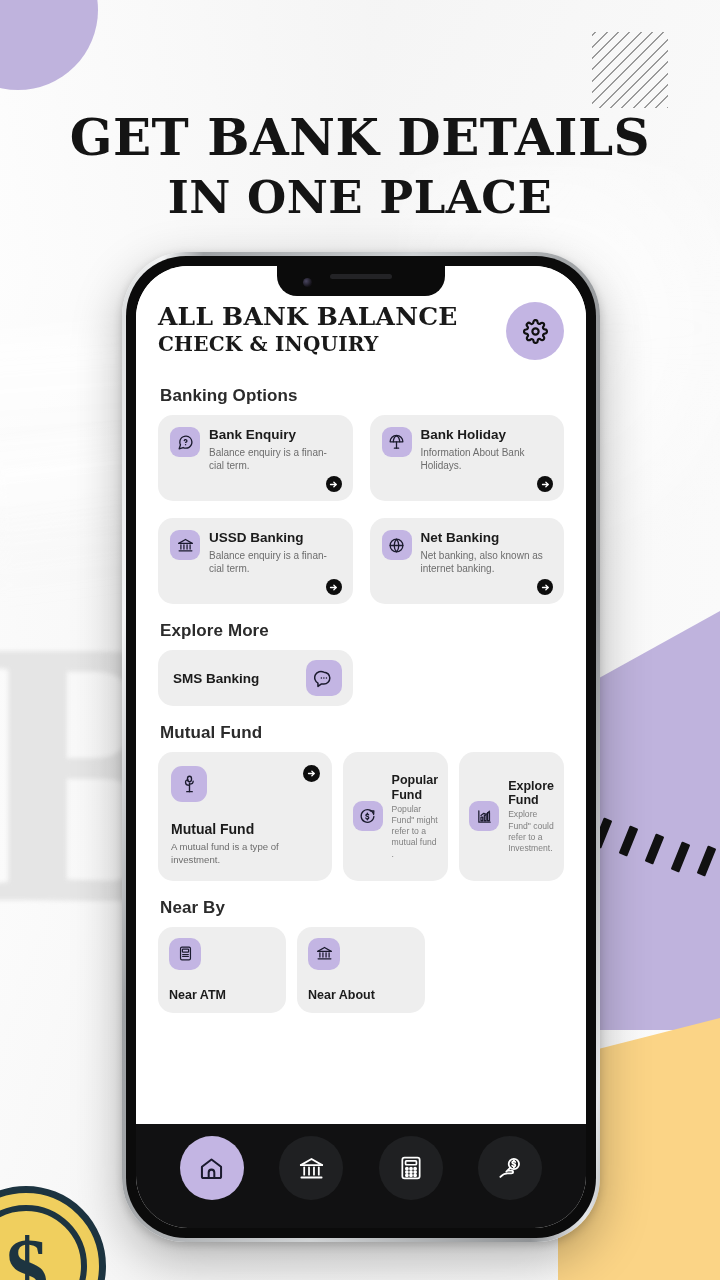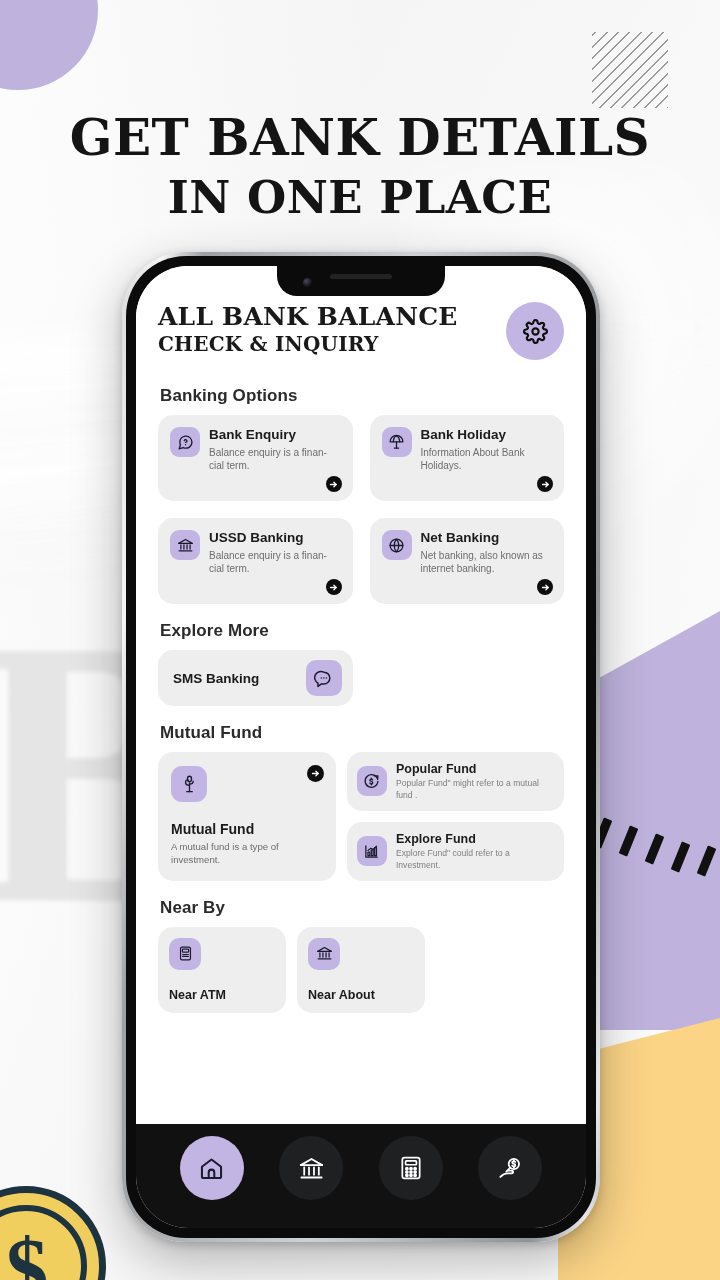--- a/index.html
+++ b/index.html
@@ -122,21 +122,21 @@
   .em-title{font-size:13.5px;font-weight:600;color:#1b1b1b;}
   .em-ic{width:36px;height:36px;border-radius:10px;background:#c3b5e3;
     display:flex;align-items:center;justify-content:center;}
 
   
   .mf-row{display:grid;grid-template-columns:1fr 1.22fr;gap:11px;}
   .mf-big{padding:14px 13px 14px 13px;display:flex;flex-direction:column;}
   .mf-big .ic{width:36px;height:36px;border-radius:11px;flex:0 0 36px;}
   .mf-big .mf-t{font-size:14px;font-weight:700;color:#1b1b1b;margin-top:19px;}
   .mf-big .mf-d{font-size:9.6px;color:#6d6d6d;line-height:1.35;margin-top:4px;}
-  .mf-col{display:flex;flex-direction:column;gap:11px;}
+  .mf-col{display:flex;flex-direction:row;gap:11px;}
   .mf-sm{flex:1;display:flex;align-items:center;gap:9px;padding:10px 10px;}
   .mf-sm .ic{width:30px;height:30px;border-radius:9px;flex:0 0 30px;}
   .mf-sm .mf-t{font-size:12.5px;font-weight:700;color:#1b1b1b;line-height:1.15;}
   .mf-sm .mf-d{font-size:8.6px;color:#808080;line-height:1.3;margin-top:2px;}
 
   
   .nb-card{height:86px;padding:11px;display:flex;flex-direction:column;justify-content:space-between;}
   .nb-card .ic{width:32px;height:32px;border-radius:10px;flex:0 0 32px;}
   .nb-label{font-size:12.5px;font-weight:600;color:#1b1b1b;}
 

